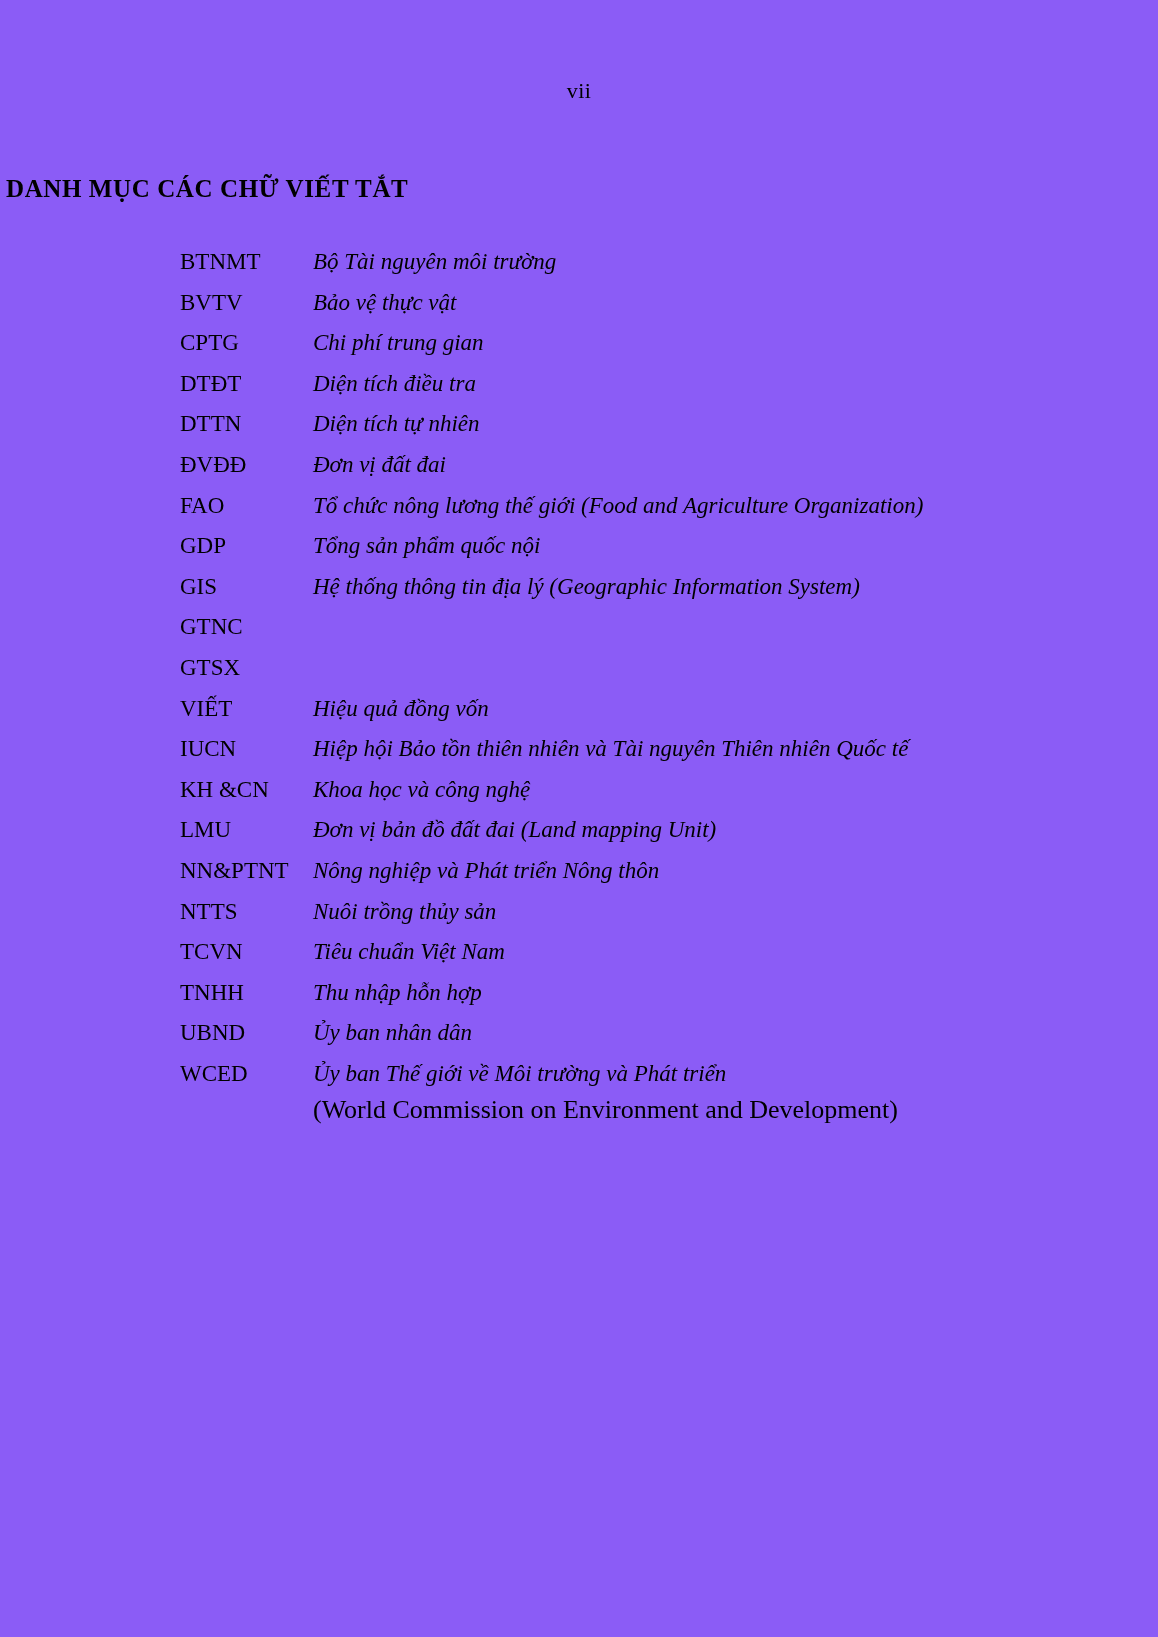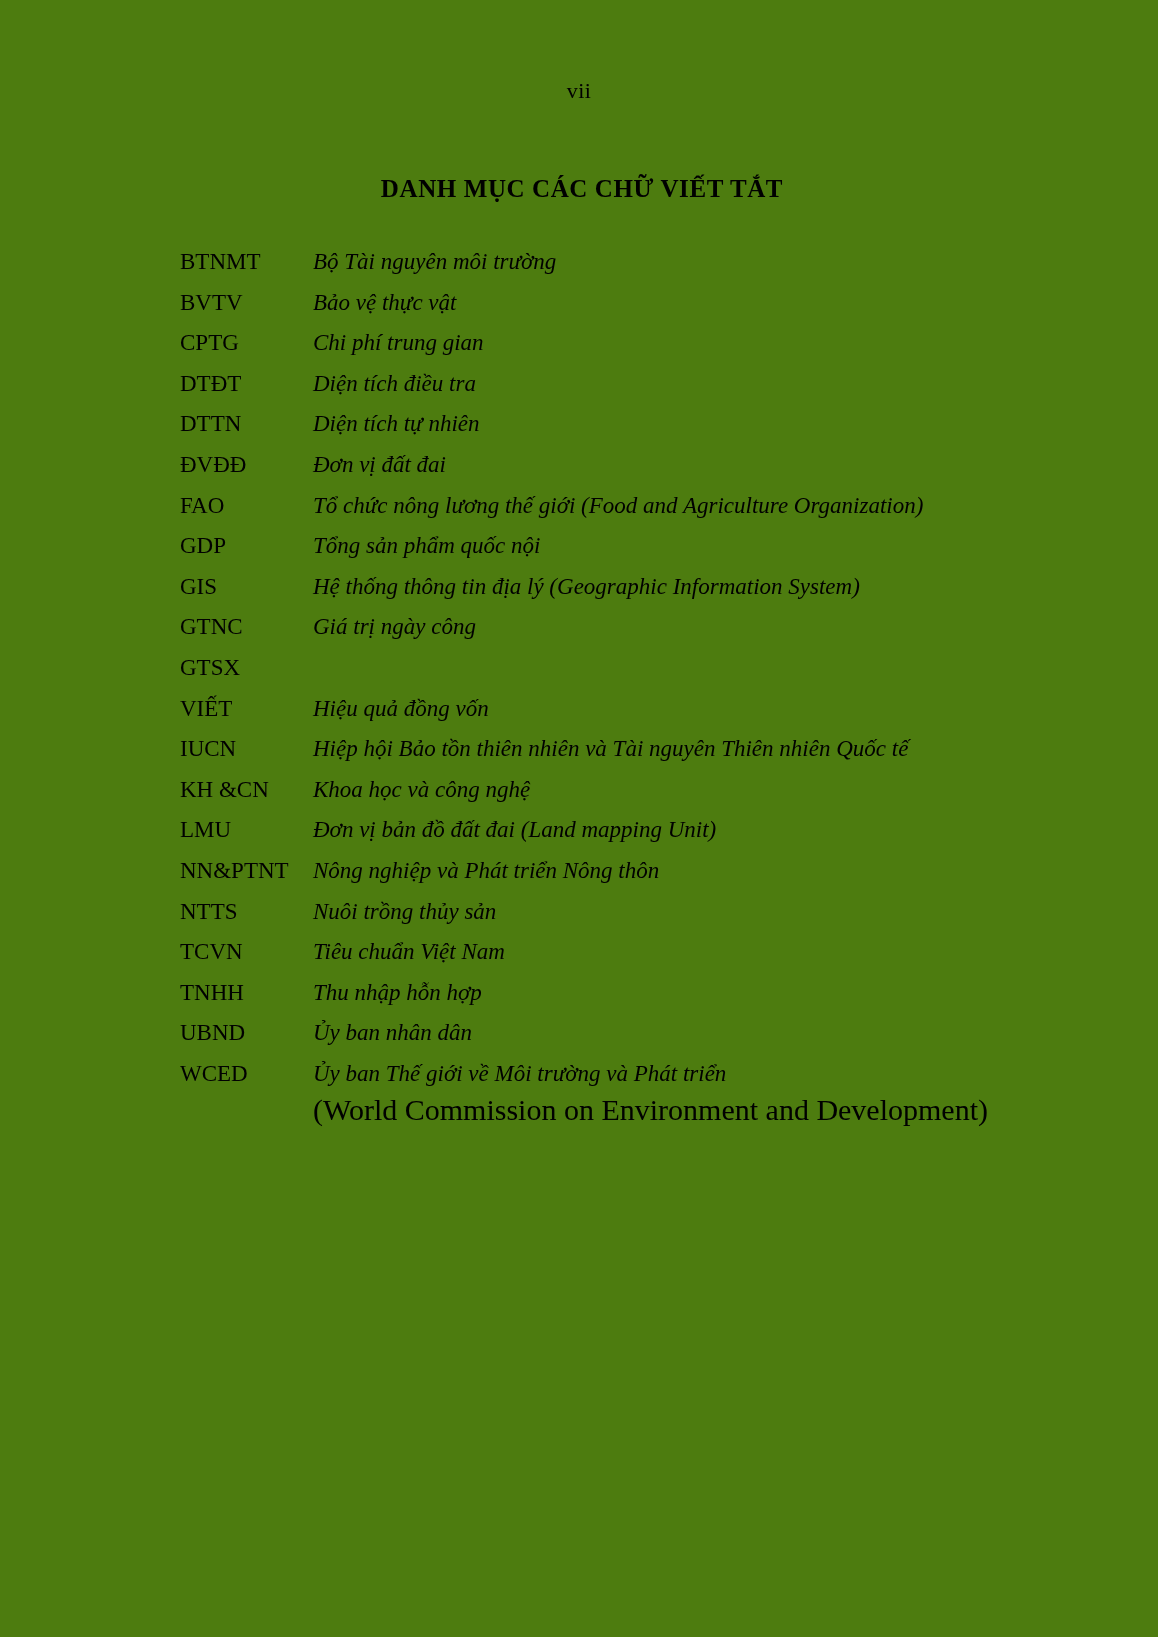--- a/index.html
+++ b/index.html
@@ -5,40 +5,40 @@
   html, body {
     margin: 0;
     padding: 0;
     background: #ffffff;
   }
   .page {
     position: relative;
     width: 1158px;
     height: 1637px;
     margin: 0 auto;
-    background: #4d7c0f;
+    background: #8b5cf6;
     font-family: "Liberation Serif", "DejaVu Serif", serif;
     color: #000000;
     box-sizing: border-box;
   }
   .page-number {
     position: absolute;
     top: 78px;
     left: 0;
     right: 0;
     text-align: center;
     font-size: 22px;
     letter-spacing: 0.5px;
   }
   .doc-title {
     position: absolute;
     top: 158px;
     left: 6px;
     right: 0;
-    text-align: center;
+    text-align: left;
     font-size: 25px;
     font-weight: bold;
     letter-spacing: 0.6px;
   }
   .abbrev-list {
     position: absolute;
     top: 248px;
     left: 180px;
     right: 120px;
   }
@@ -57,21 +57,21 @@
   .abbrev-def {
     flex: 1 1 auto;
     font-size: 23px;
     line-height: 28px;
     font-style: italic;
   }
   .abbrev-cont {
     margin-top: -4px;
     margin-bottom: 26px;
     padding-left: 133px;
-    font-size: 30px;
+    font-size: 26px;
     line-height: 28px;
   }
 </style>
 </head>
 <body>
 
 <div class="page">
 
   <div class="page-number">vii</div>
 
@@ -119,21 +119,20 @@
       <span class="abbrev-def">Tổng sản phẩm quốc nội</span>
     </div>
 
     <div class="abbrev-row">
       <span class="abbrev-term">GIS</span>
       <span class="abbrev-def">Hệ thống thông tin địa lý (Geographic Information System)</span>
     </div>
 
     <div class="abbrev-row">
       <span class="abbrev-term">GTNC</span>
-      <span class="abbrev-def">Giá trị ngày công</span>
     </div>
 
     <div class="abbrev-row">
       <span class="abbrev-term">GTSX</span>
     </div>
 
     <div class="abbrev-row">
       <span class="abbrev-term">VIẾT</span>
       <span class="abbrev-def">Hiệu quả đồng vốn</span>
     </div>

